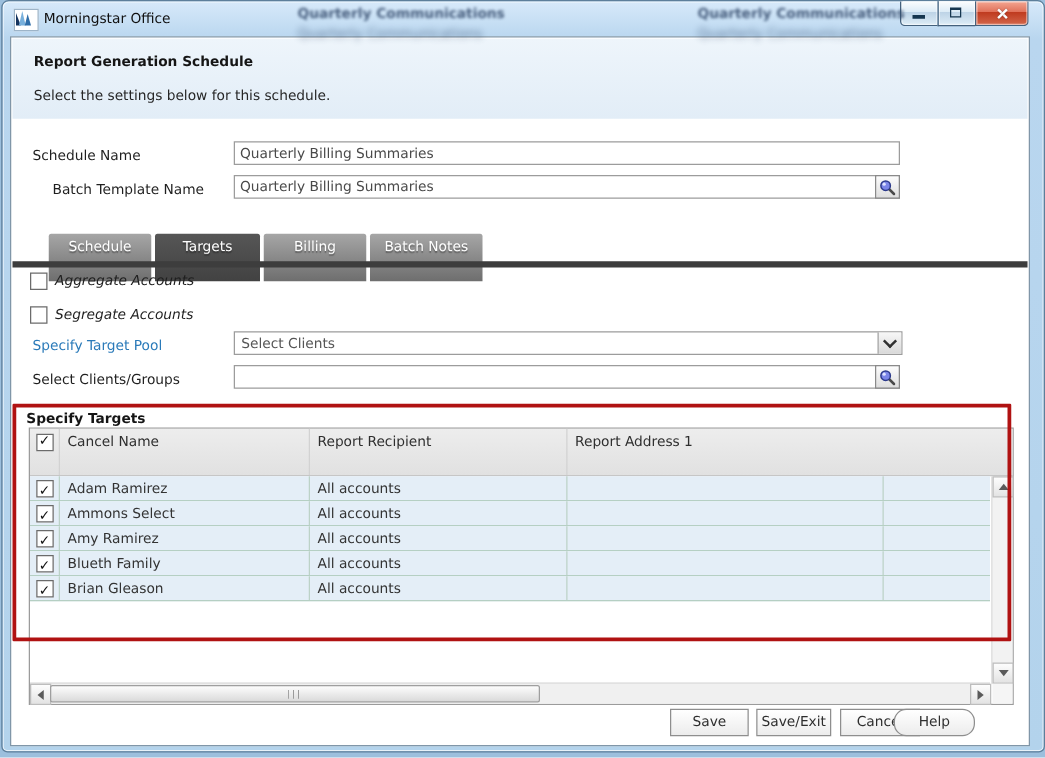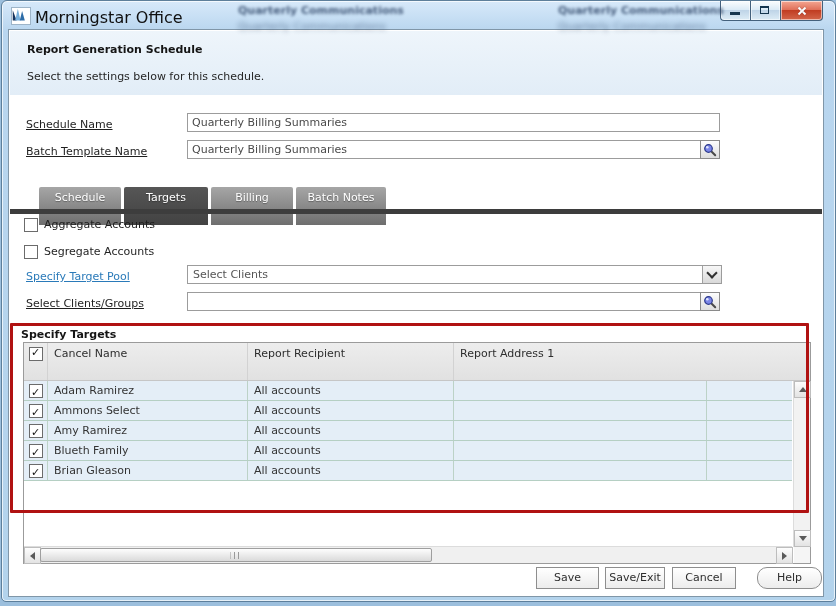--- a/index.html
+++ b/index.html
@@ -20,21 +20,21 @@
   
   .dialog {
     position:absolute; left:1px; top:0; width:833px; height:600px; z-index:0;
     border:1px solid #5d7f9b; border-radius:6px 6px 5px 5px;
     background:linear-gradient(#d7e9fa, #b9d6ef 30px, #b3d3ec);
     box-shadow: inset 0 0 0 1px rgba(255,255,255,.7);
   }
   .titlebar { position:absolute; left:0; top:0; right:0; height:28px; z-index:2; }
   .app-logo { position:absolute; left:9px; top:6px; width:18px; height:16px;
     background:#fff; border:1px solid #9db4c8; }
-  .title-text { position:absolute; left:33px; top:7px; font-size:16px; color:#101010; }
+  .title-text { position:absolute; left:33px; top:7px; font-size:11px; color:#101010; }
 
   .win-buttons { position:absolute; top:0; right:12px; display:flex; z-index:5; }
   .wbtn { position:relative; height:19px; border:1px solid #44617c; border-top:none;
     box-shadow: inset 0 0 0 1px rgba(255,255,255,.55); }
   .wbtn-min, .wbtn-max { width:29px;
     background:linear-gradient(#fbfdfe, #dcebf6 45%, #bdd3e6 46%, #ddecf6); }
   .wbtn-min { border-radius:0 0 0 4px; border-right:none; }
   .wbtn-max { border-right:none; }
   .wbtn-close { width:41px; border-radius:0 0 4px 0;
     background:linear-gradient(#f4a793, #e0715a 45%, #bf3a1f 46%, #d3664a); }
@@ -50,42 +50,42 @@
 
   
   .content { position:absolute; left:6px; top:28px; width:814px; height:566px; z-index:3;
     background:#fff; border:1px solid #8096a8; }
 
   .header-band { position:absolute; left:1px; top:1px; width:812px; height:64px;
     background:linear-gradient(#eef5fb, #e2edf7); }
   .header-title { position:absolute; left:17px; top:12px; font-weight:bold; color:#151515; }
   .header-sub   { position:absolute; left:17px; top:39px; color:#262626; }
 
-  .lbl { position:absolute; color:#1f1f1f; white-space:nowrap;text-decoration:underline; }
+  .lbl { position:absolute; color:#1f1f1f; white-space:nowrap; }
   .txt-input { position:absolute; height:17px; border:1px solid #9c9c9c; background:#fff;
     font:11px "DejaVu Sans","Liberation Sans",sans-serif; color:#4a4a4a;
     padding:0 4px; outline:none; }
   .icon-btn { position:absolute; width:18px; height:17px; border:1px solid #8a8a8a;
     background:linear-gradient(#fdfdfd,#dedede); display:flex; align-items:center;
     justify-content:center; cursor:pointer; }
 
   
   .tabs { position:absolute; left:30px; top:157px; height:22px; display:flex; gap:3px; }
   .tab { height:38px; line-height:22px; text-align:center; color:#fff;
     background:linear-gradient(#a6a6a6,#6e6e6e); border-radius:2px 2px 0 0;
     text-shadow:0 1px 1px rgba(0,0,0,.35); cursor:pointer; }
   .tab.active { background:linear-gradient(#565656,#424242); }
   .tab-underline { position:absolute; left:1px; top:179px; width:812px; height:5px; background:#3d3d3d; }
 
   
   .cb { width:12px; height:12px; background:#fff; border:1px solid #6b6b6b;
     position:absolute; cursor:pointer; }
   .cb.checked::after { content:"✓"; position:absolute; left:1px; top:-2px;
     font-size:11px; font-weight:bold; color:#101010; }
-  .cb-label { position:absolute; color:#1f1f1f; cursor:default; }
+  .cb-label { position:absolute; color:#1f1f1f; cursor:default;font-style:italic; }
 
   .link-label { color:#2a7ab9; }
 
   
   .dropdown { position:absolute; left:178px; top:235px; width:533px; height:17px;
     border:1px solid #9c9c9c; background:#fff; cursor:pointer; }
   .dropdown-value { position:absolute; left:5px; top:2px; color:#555; }
   .dropdown-btn { position:absolute; right:0; top:0; width:18px; height:17px;
     border-left:1px solid #a0a0a0; background:linear-gradient(#f7f7f7,#d9d9d9);
     display:flex; align-items:center; justify-content:center; }
@@ -184,21 +184,21 @@
   <div class="content">
 
     <div class="header-band">
       <div class="header-title">Report Generation Schedule</div>
       <div class="header-sub">Select the settings below for this schedule.</div>
     </div>
 
     <span class="lbl" style="left:17px; top:88px;">Schedule Name</span>
     <input class="txt-input" style="left: 178px; top: 83px; width: 523px;" value="Quarterly Billing Summaries">
 
-    <span class="lbl" style="left:17px; top:115px;text-align:center;">Batch Template Name</span>
+    <span class="lbl" style="left:33px; top:115px;text-align:center;">Batch Template Name</span>
     <input class="txt-input" style="left: 178px; top: 110px; width: 523px;" value="Quarterly Billing Summaries">
     <span class="icon-btn" style="left:691px; top:110px;">
       <svg class="mag" viewBox="0 0 14 14" width="14" height="14">
         <line x1="8.2" y1="8.2" x2="12.2" y2="12.2" stroke="#4a4a4a" stroke-width="2" stroke-linecap="round"></line>
         <circle cx="5.5" cy="5.5" r="3.8" fill="#7b86e8" stroke="#2c3a8c" stroke-width="1.2"></circle>
         <circle cx="4.3" cy="4.3" r="1.3" fill="#dfe4ff"></circle>
       </svg>
     </span>
 
     <div class="tabs">
@@ -314,16 +314,16 @@
           </div>
       </div>
       <div class="sc-corner"></div>
     </div>
 
     <div class="annotation"></div>
 
     <div class="action-btn" style="left:527px; width:61px;">Save</div>
     <div class="action-btn" style="left:596px; width:58px;">Save/Exit</div>
     <div class="action-btn" style="left:663px; width:62px;">Cancel</div>
-    <div class="action-btn" style="left:748px; width:63px;border-radius:10px;">Help</div>
+    <div class="action-btn" style="left:706px; width:63px;border-radius:10px;">Help</div>
 
   </div>
 </div>
 
 </body></html>

